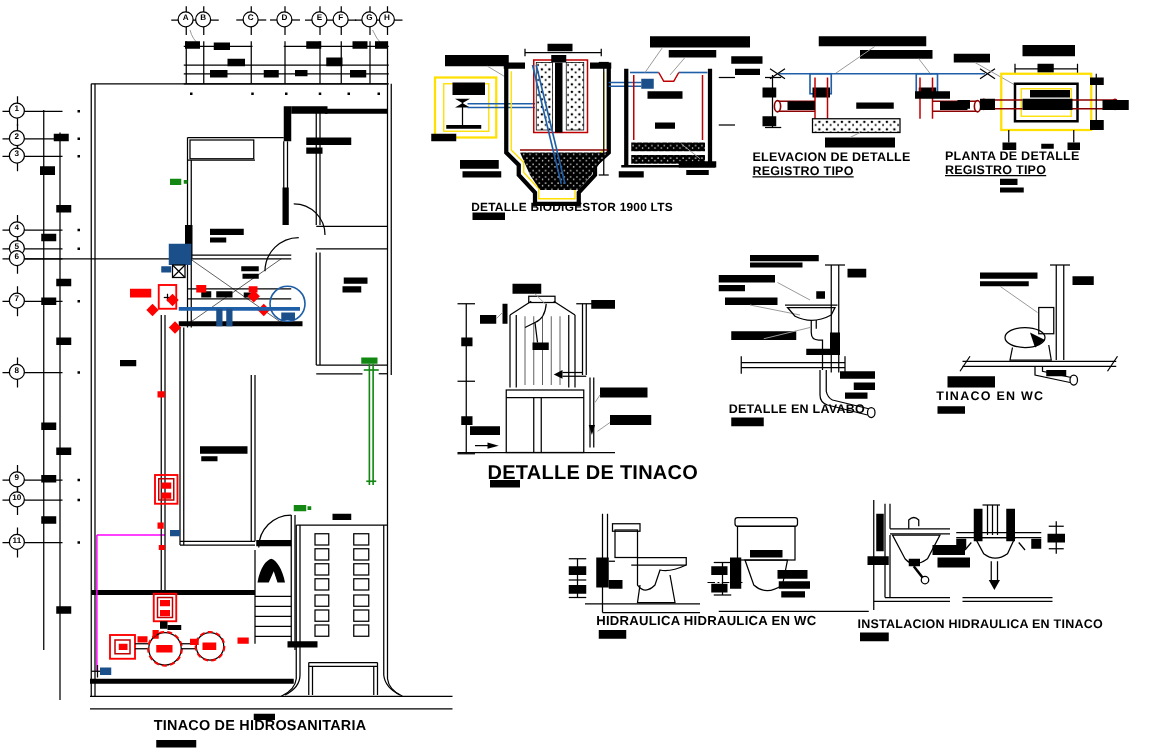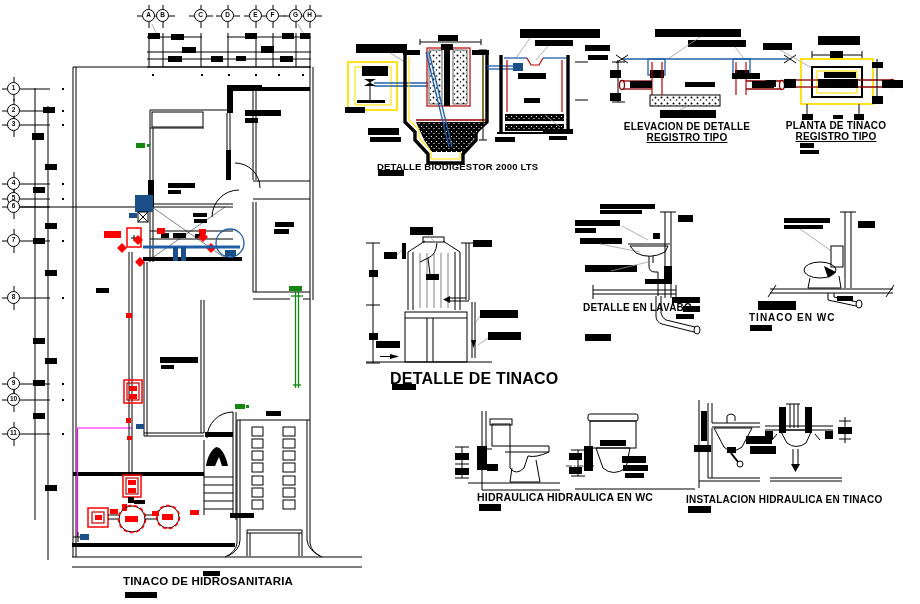--- a/index.html
+++ b/index.html
@@ -26,21 +26,21 @@
   .GF{fill:#128712;stroke:none}
   .M{stroke:#f0f;stroke-width:1.2;fill:none}
   .GRY{stroke:#9a9a9a;stroke-width:.8;fill:none}
   .DAD{stroke:#000;stroke-width:.8;fill:none;stroke-dasharray:6 2 1.5 2}
   
   .bub{position:absolute;width:13px;height:13px;box-sizing:border-box;border:1.6px solid #000;
        border-radius:50%;background:#fff;display:flex;align-items:center;justify-content:center;
        font-size:6.5px;font-weight:bold;z-index:3;line-height:1;}
   
   .ttl{position:absolute;font-weight:bold;color:#000;white-space:nowrap;z-index:2;letter-spacing:.2px;}
-  .ttl.ctr{text-align:center;white-space:normal;}
+  .ttl.ctr{white-space:normal;}
   .u{text-decoration:underline;margin-top:16px;}
 </style>
 </head>
 <body>
 
 <div class="canvas">
 
 <svg width="920" height="604" viewBox="0 0 920 604">
 <defs>
   <pattern id="stip" width="5" height="5" patternUnits="userSpaceOnUse">
@@ -671,28 +671,28 @@
 <div class="bub" style="left:7px;top:177px">4</div>
 <div class="bub" style="left:7px;top:192px">5</div>
 <div class="bub" style="left:7px;top:200px">6</div>
 <div class="bub" style="left:7px;top:234px">7</div>
 <div class="bub" style="left:7px;top:291px">8</div>
 <div class="bub" style="left:7px;top:377px">9</div>
 <div class="bub" style="left:7px;top:393px">10</div>
 <div class="bub" style="left:7px;top:427px">11</div>
 
 <div class="ttl" style="left:123px;top:575px;font-size:11.5px">TINACO DE HIDROSANITARIA</div>
-<div class="ttl" style="left:377px;top:161px;font-size:9.5px">DETALLE BIODIGESTOR 2000 LTS</div>
+<div class="ttl" style="left:377px;top:161px;font-size:9.5px">DETALLE BIODIGESTOR 1900 LTS</div>
 <div class="ttl ctr" style="left:602px;top:121px;width:170px;font-size:10px;line-height:11px">
   <span>ELEVACION DE DETALLE</span><br>
   <span class="u">REGISTRO TIPO</span>
 </div>
 <div class="ttl ctr" style="left:756px;top:120px;width:160px;font-size:10px;line-height:11px">
-  <span>PLANTA DE TINACO</span><br>
+  <span>PLANTA DE DETALLE</span><br>
   <span class="u">REGISTRO TIPO</span>
 </div>
 <div class="ttl" style="left:390px;top:370px;font-size:16px">DETALLE DE TINACO</div>
-<div class="ttl" style="left:583px;top:302px;font-size:10px">DETALLE EN LAVABO</div>
+<div class="ttl" style="left:583px;top:322px;font-size:10px">DETALLE EN LAVABO</div>
 <div class="ttl" style="left:749px;top:312px;font-size:10px;letter-spacing:1px">TINACO EN WC</div>
 <div class="ttl" style="left:477px;top:491px;font-size:10.5px">HIDRAULICA HIDRAULICA EN WC</div>
 <div class="ttl" style="left:686px;top:494px;font-size:10px">INSTALACION HIDRAULICA EN TINACO</div>
 
 </div>
 
 </body></html>

